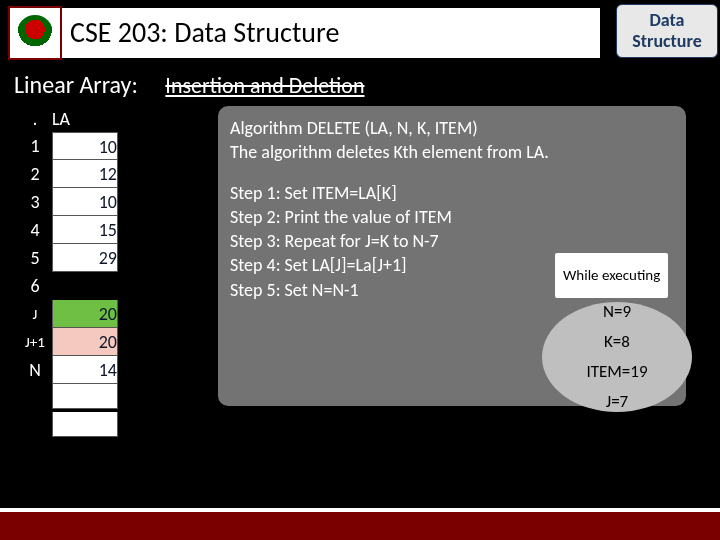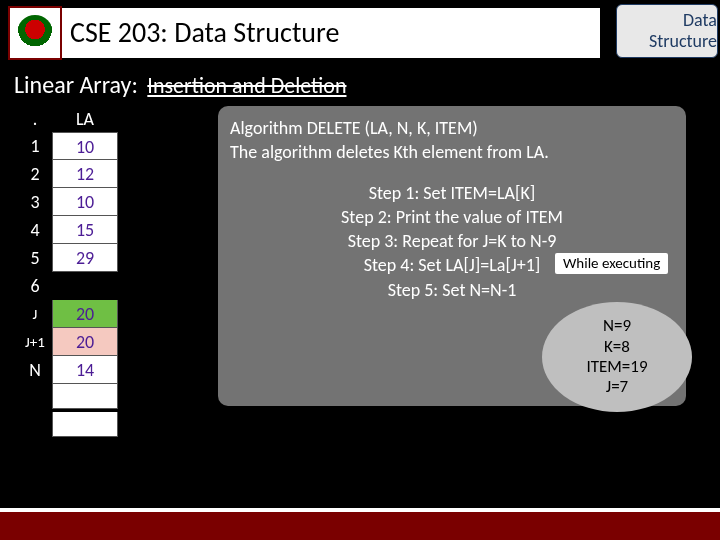--- a/index.html
+++ b/index.html
@@ -53,69 +53,70 @@
     top: 4px;
     right: 2px;
     width: 100px;
     height: 52px;
     background: #e8e8e8;
     border: 1px solid #1f3b63;
     border-radius: 6px;
     display: flex;
     align-items: center;
     justify-content: center;
-    text-align: right;
+    text-align: center;
     font-size: 18px;
     color: #1f3b63;
     line-height: 1.15;
+    font-weight: bold;
   }
   .subheader {
     position: absolute;
     top: 70px;
     left: 14px;
     font-size: 24px;
     color: #fff;
   }
   .subheader .topic {
     color: #fff;
     text-decoration: underline line-through;
     text-decoration-color: #fff;
-    margin-left: 4px;
+    margin-left: 22px;
     font-size: 22px;
   }
   .array-panel {
     position: absolute;
     top: 108px;
     left: 18px;
     width: 100px;
   }
   .array-head {
     display: flex;
     color: #fff;
     font-size: 18px;
     margin-bottom: 2px;
   }
   .array-head .col-idx { width: 34px; text-align: center; }
-  .array-head .col-val { flex: 1; text-align: center; }
+  .array-head .col-val { flex: 1; }
   .array-row {
     display: flex;
     height: 28px;
     line-height: 28px;
   }
   .idx {
     width: 34px;
     text-align: center;
     color: #fff;
     font-size: 18px;
   }
   .idx.small { font-size: 15px; }
   .val {
     flex: 1;
-    text-align: center;
-    color: #4c1d95;
+    text-align: right;
+    color: #0f172a;
     font-size: 18px;
     border: 1px solid #555;
     border-top: 0;
   }
   .array-row:first-of-type .val { border-top: 1px solid #555; }
   .val.white { background: #fff; }
   .val.green { background: #6fbf44; }
   .val.pink  { background: #f5c9c0; }
   .val.empty { background: #fff; height: 24px; }
   .content-box {
@@ -126,46 +127,46 @@
     height: 300px;
     background: #737373;
     border-radius: 10px;
     color: #fff;
     font-size: 18px;
     padding: 10px 12px;
     box-sizing: border-box;
     line-height: 1.35;
   }
   .content-box .spacer { height: 16px; }
-  .step-line { position: relative; text-align: center; }
+  .step-line { position: relative; }
   .note-badge {
     position: absolute;
     left: 325px;
     top: 0px;
     background: #fff;
     color: #000;
     font-size: 15px;
-    padding: 0px 8px;
+    padding: 12px 8px;
     border-radius: 2px;
     white-space: nowrap;
   }
   .vars-bubble {
     position: absolute;
     right: -6px;
     bottom: -6px;
     width: 150px;
     height: 110px;
     background: #bfbfbf;
     border-radius: 50%;
     color: #000;
     font-size: 17px;
     display: flex;
     flex-direction: column;
     align-items: center;
-    justify-content: center;
+    justify-content: space-between;
     line-height: 1.2;
   }
   .bottom-stripe {
     position: absolute;
     bottom: 0;
     left: 0;
     right: 0;
     height: 28px;
     background: #7a0000;
   }
@@ -248,21 +249,21 @@
     </div>
 </div>
 
 <div class="content-box">
   <div>Algorithm DELETE (LA, N, K, ITEM)</div>
   <div>The algorithm deletes Kth element from LA.</div>
   <div class="spacer"></div>
   <div id="algo-steps">
       <div class="step-line">Step 1: Set ITEM=LA[K]</div>
       <div class="step-line">Step 2: Print the value of ITEM</div>
-      <div class="step-line">Step 3: Repeat for J=K to N-9</div>
+      <div class="step-line">Step 3: Repeat for J=K to N-7</div>
       <div class="step-line">Step 4: Set LA[J]=La[J+1]<span class="note-badge">While executing</span></div>
       <div class="step-line">Step 5: Set N=N-1</div>
     </div>
   <div class="vars-bubble">
     <div>N=9</div>
     <div>K=8</div>
     <div>ITEM=19</div>
     <div>J=7</div>
   </div>
 </div>

